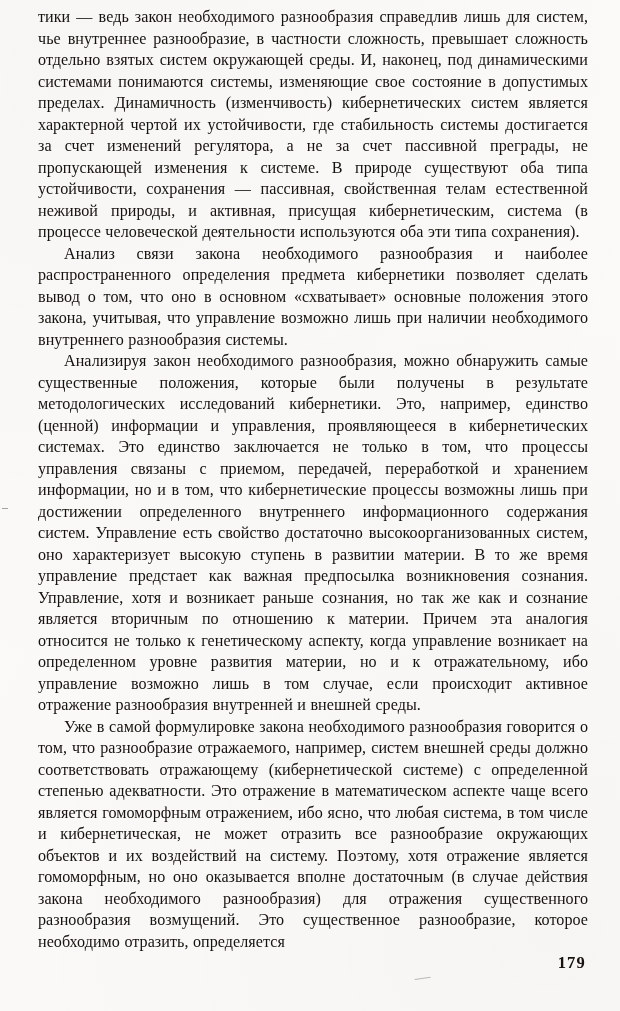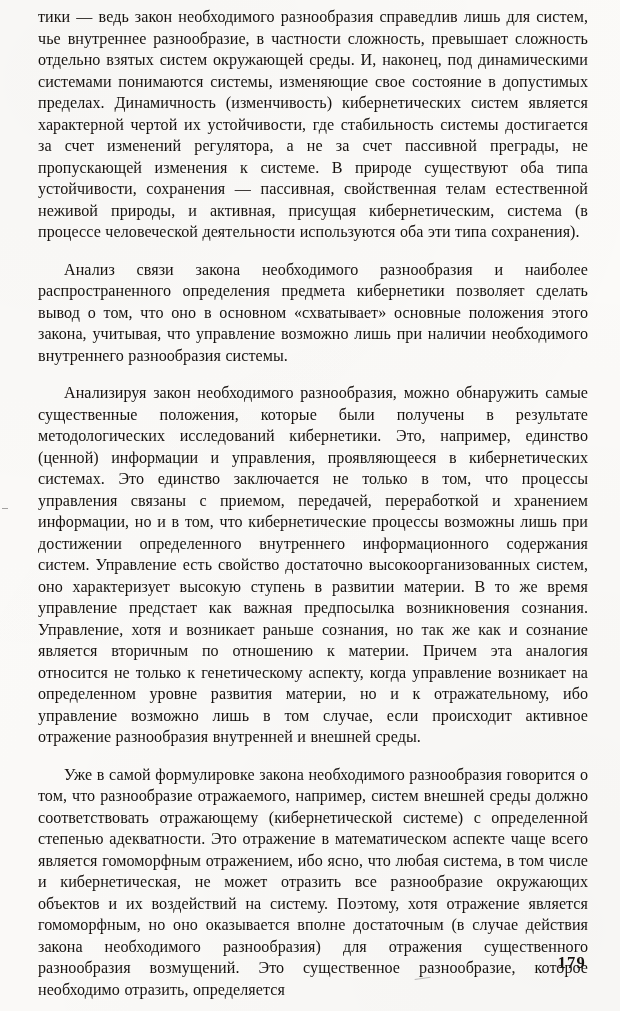--- a/index.html
+++ b/index.html
@@ -36,21 +36,21 @@
     text-align: justify;
     text-justify: inter-word;
     letter-spacing: 0.05px;
     word-spacing: 0.4px;
     text-indent: 0;
   }
   p.para.indent {
     text-indent: 26px;
   }
   p.para + p.para {
-    margin-top: 16px;
+    margin-top: 0px;
   }
   .page-number {
     position: absolute;
     right: 34px;
     bottom: 38px;
     font-size: 16.5px;
     font-weight: bold;
     letter-spacing: 1.2px;
     font-family: "Liberation Serif", "DejaVu Serif", serif;
   }

